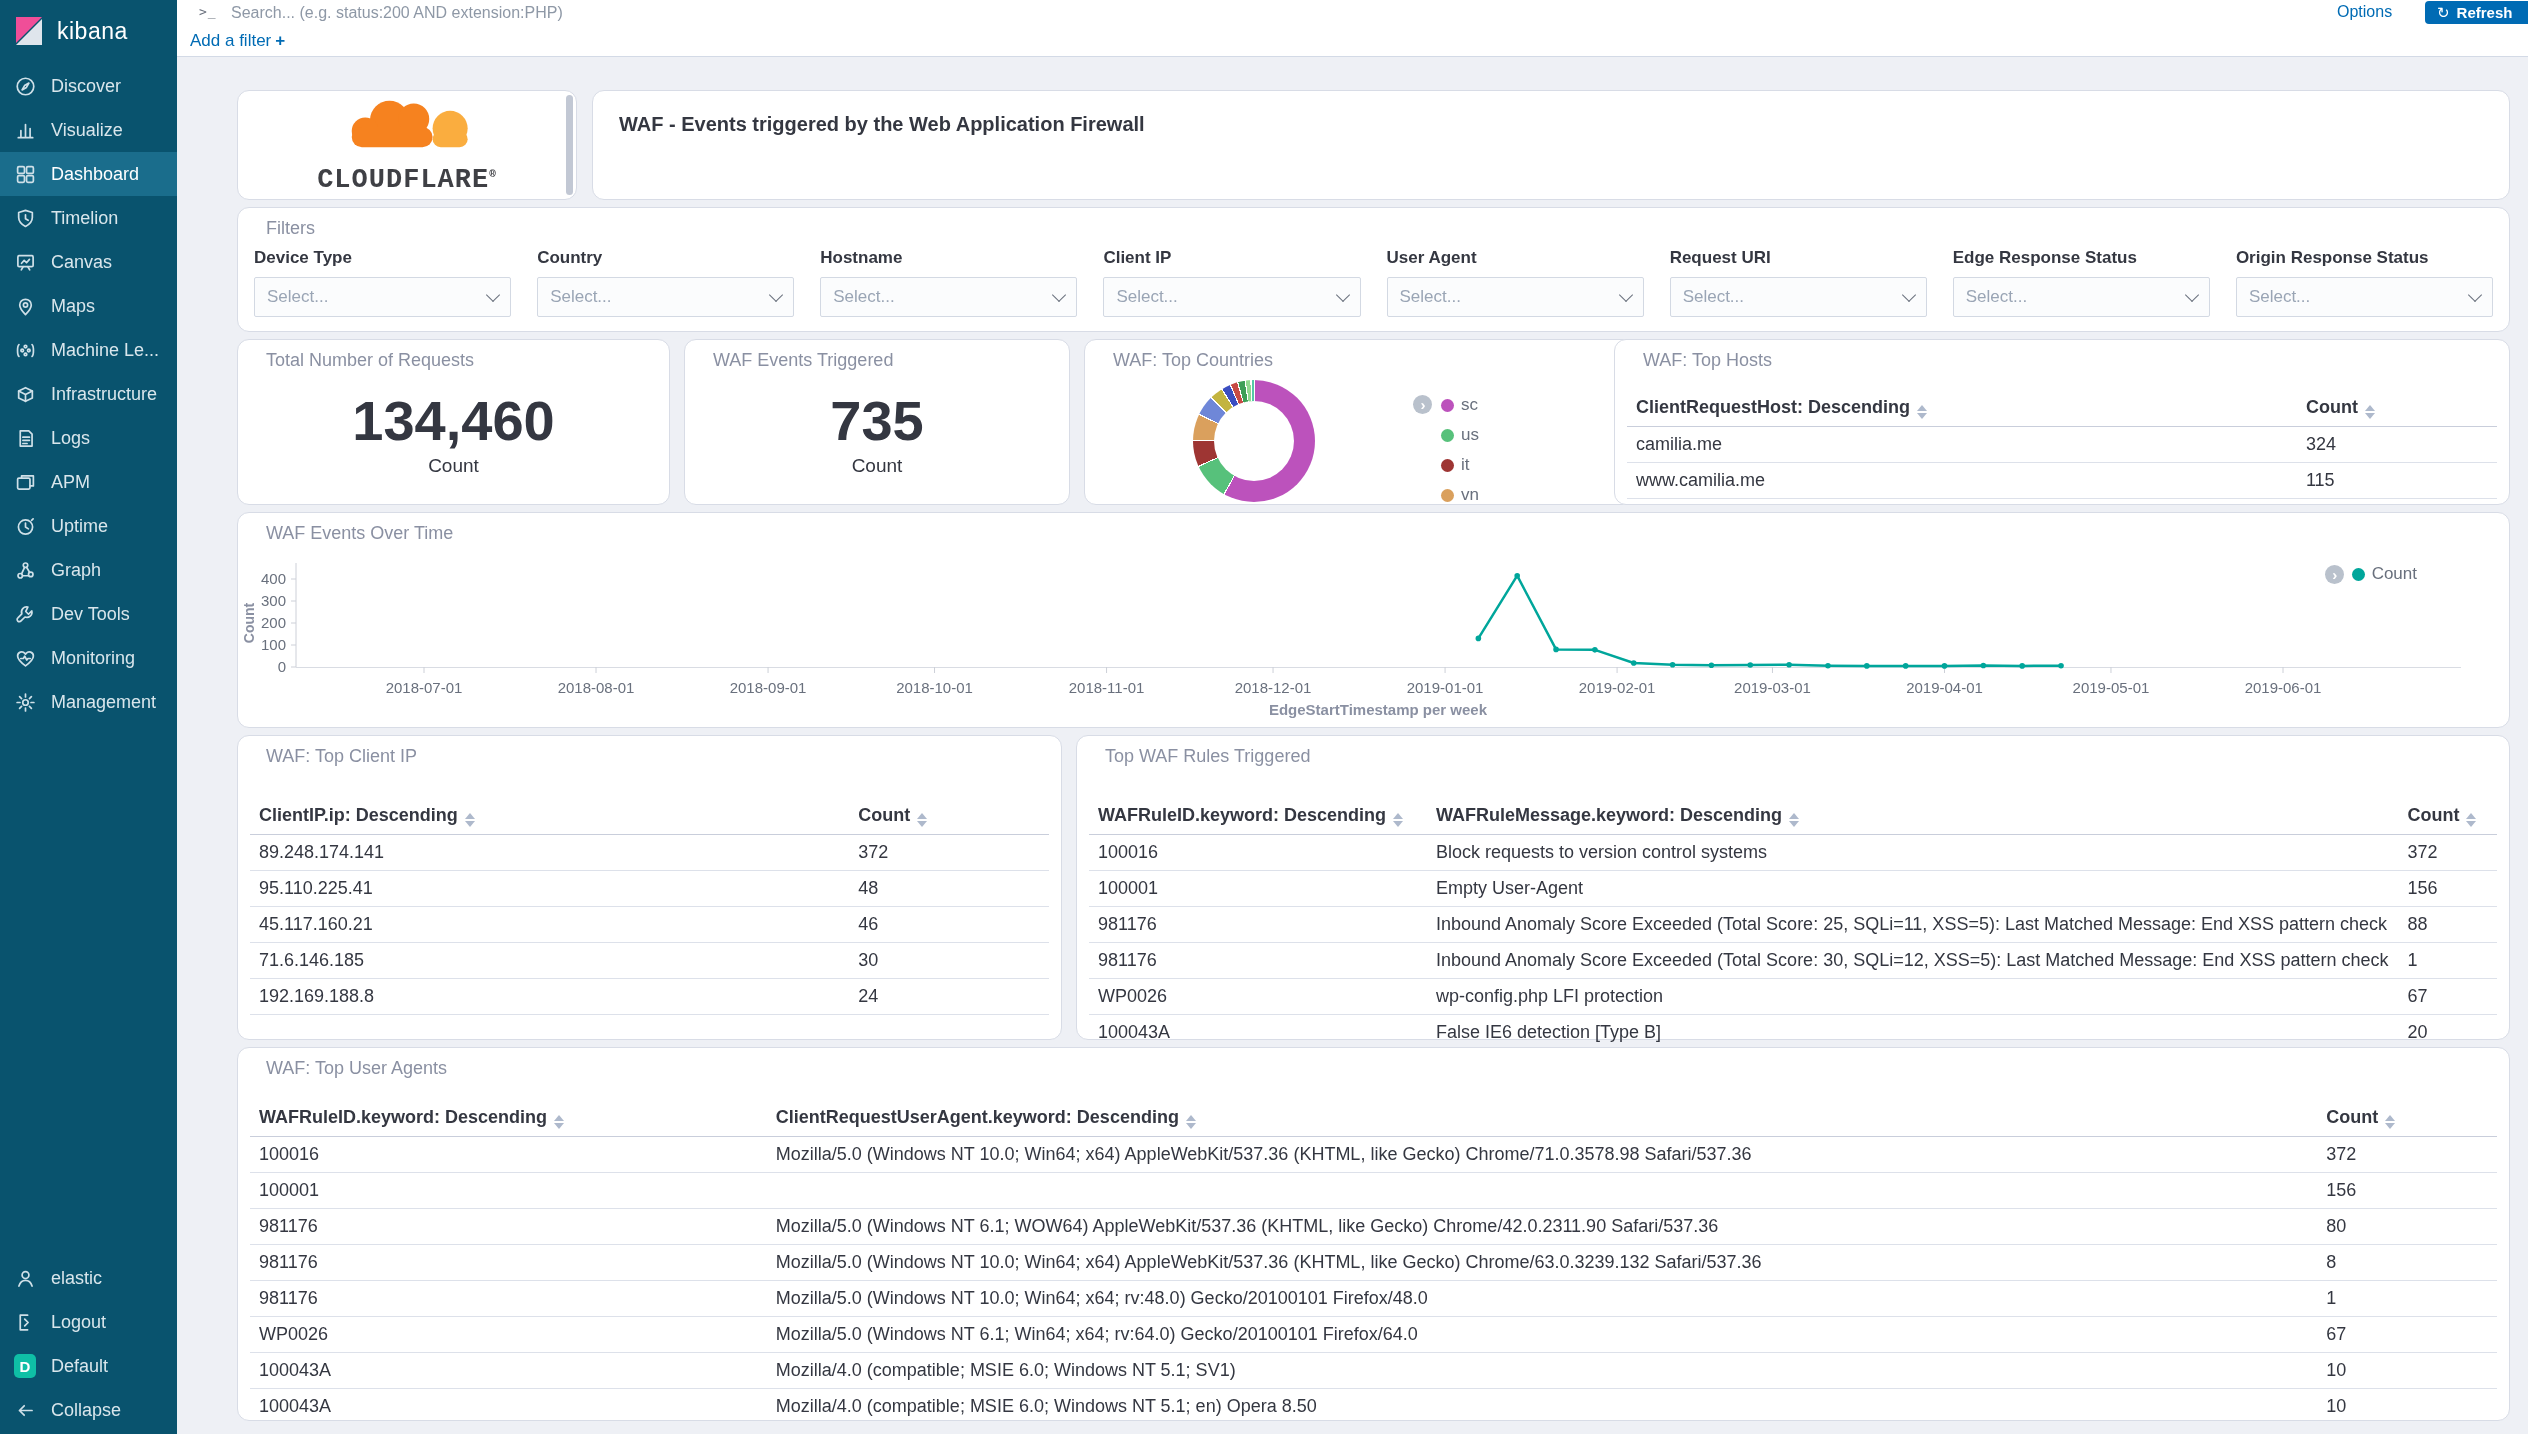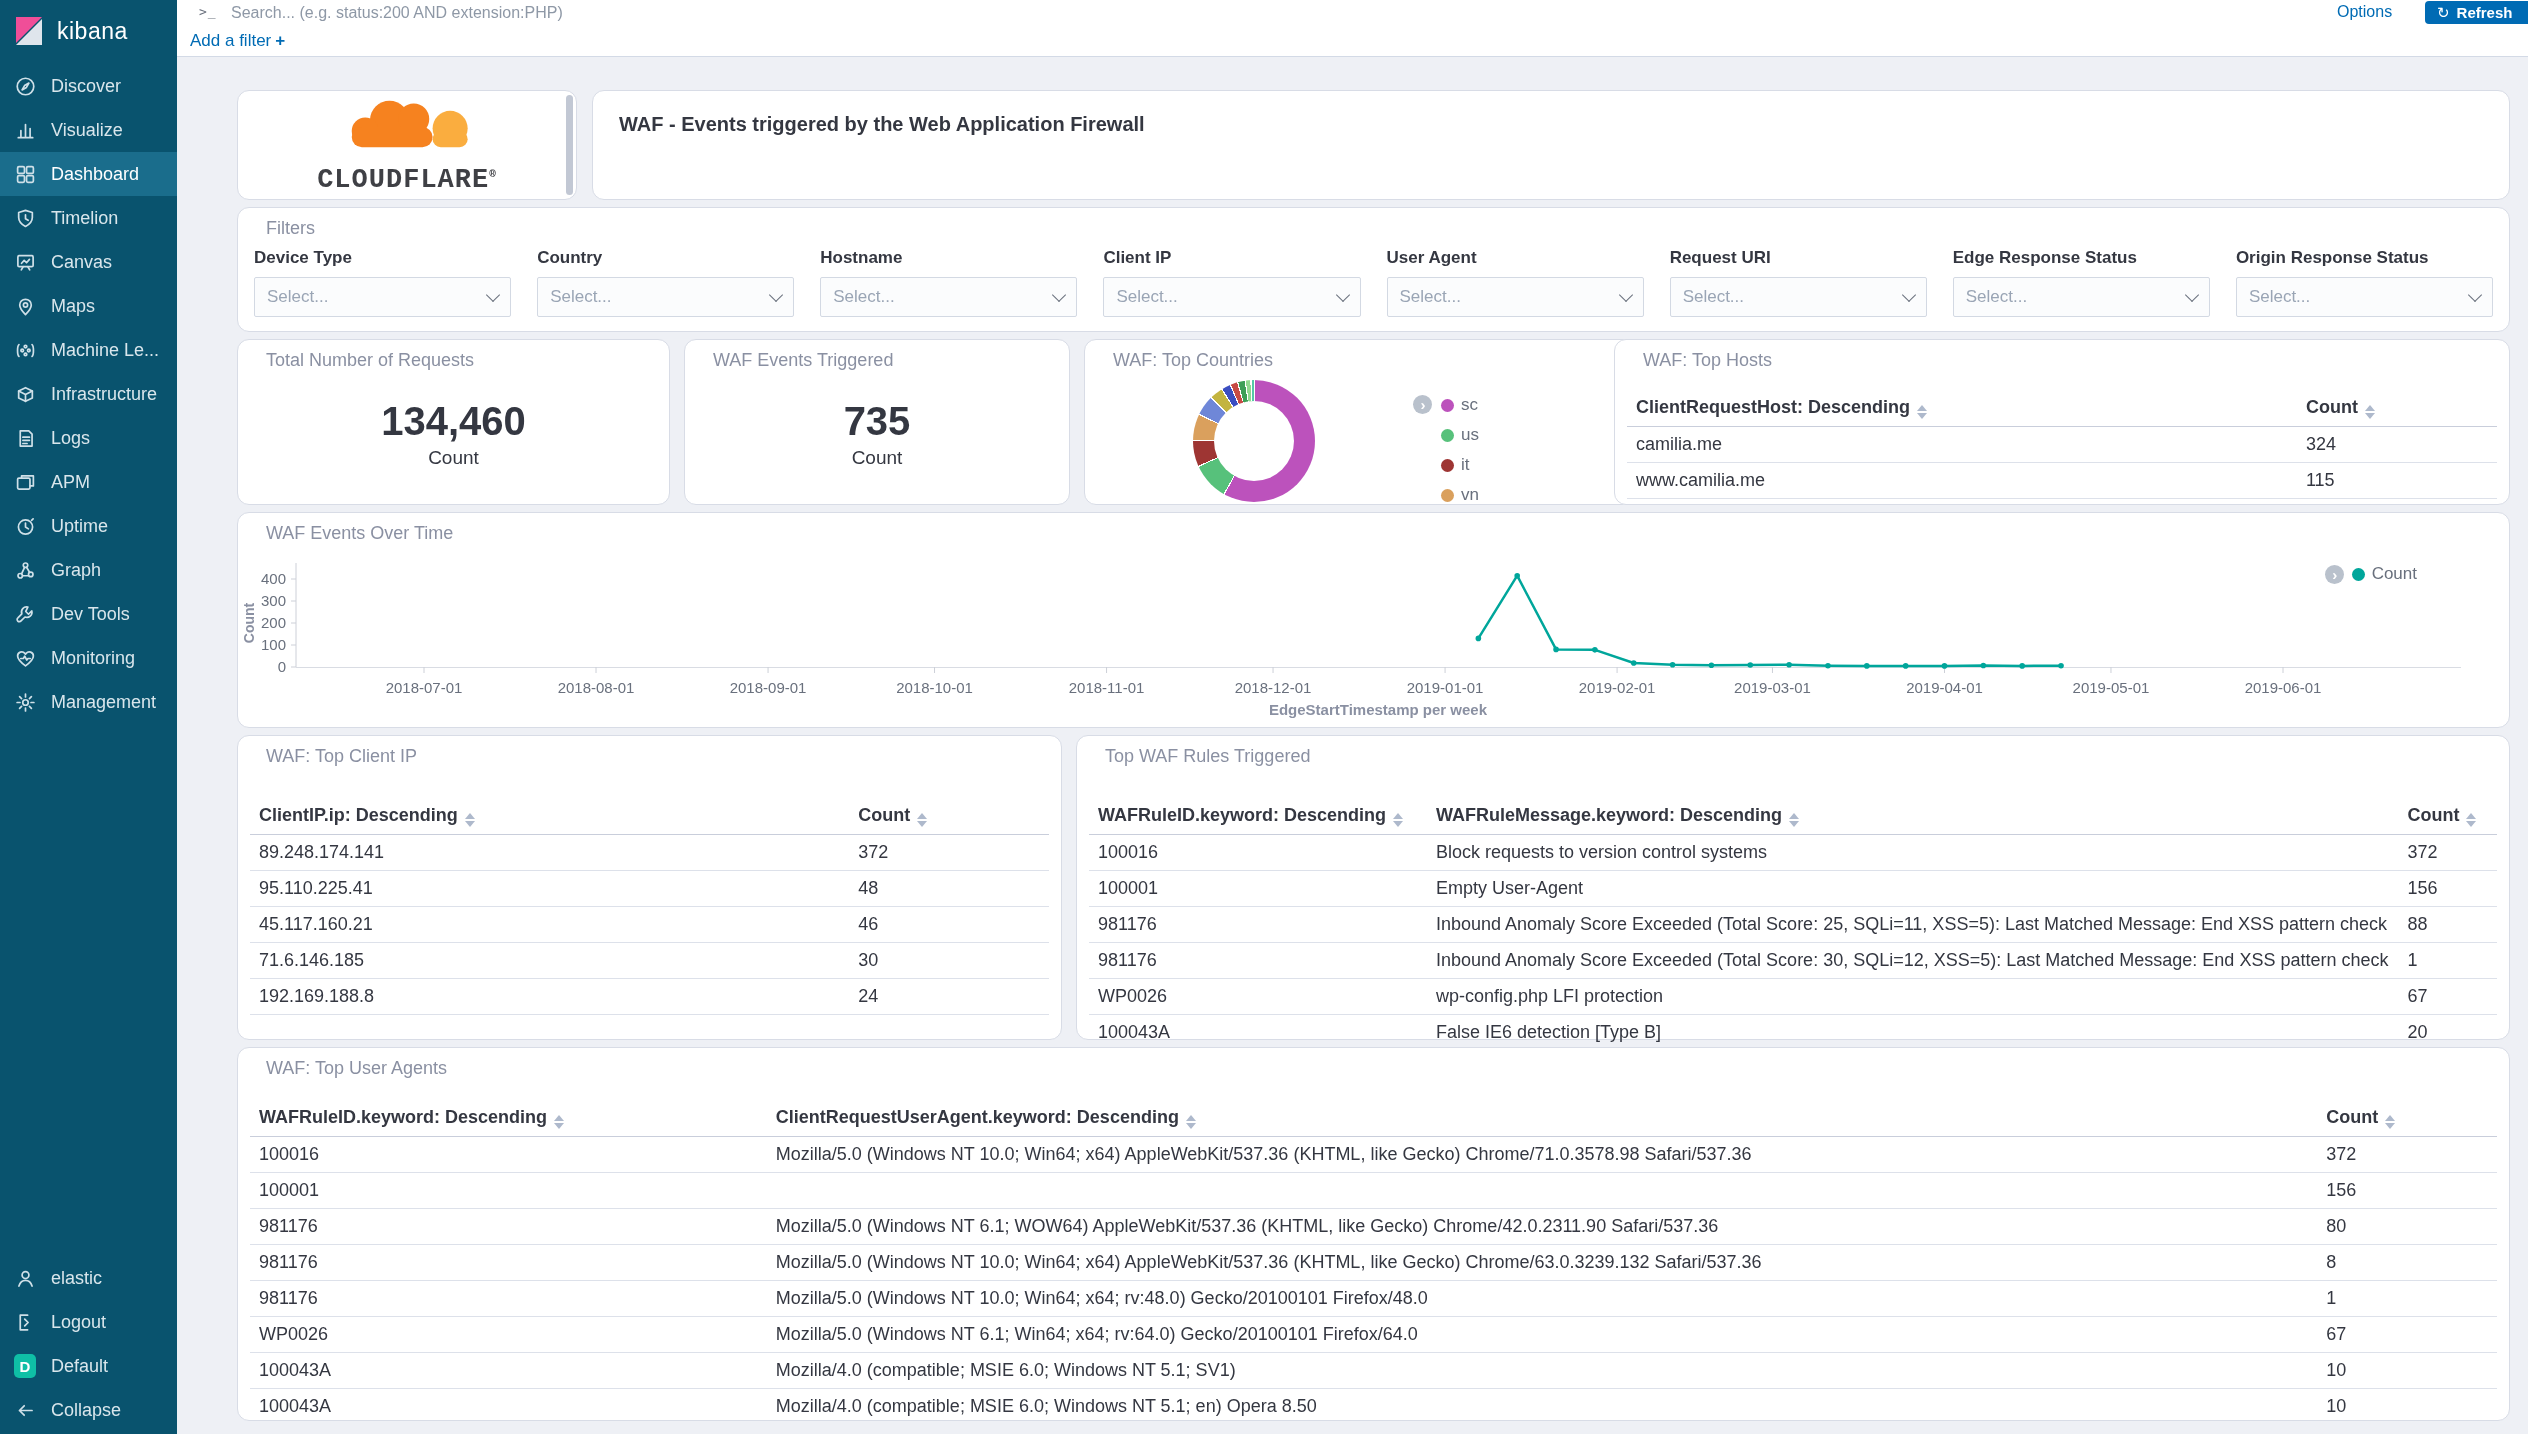--- a/index.html
+++ b/index.html
@@ -54,21 +54,21 @@
                 grid-template-columns:repeat(8,1fr);gap:26px;}
   .filter-label{font-size:17px;font-weight:bold;color:#343741;margin-bottom:9px;}
   .select{height:38px;background:#fbfcfd;border:1px solid #d3d9e3;border-radius:2px;display:flex;
           align-items:center;justify-content:space-between;padding:0 12px;cursor:pointer;}
   .select .ph{color:#9aa5b5;font-size:17px;}
   .chev{width:9px;height:9px;border-right:1.6px solid #69707d;border-bottom:1.6px solid #69707d;
         transform:rotate(45deg);margin-top:-4px;flex:0 0 auto;}
   
   .metric-body{position:absolute;inset:0;display:flex;flex-direction:column;align-items:center;
                justify-content:center;padding-top:26px;}
-  .metric-value{font-size:40px;font-weight:bold;color:#343741;line-height:1;}
+  .metric-value{font-size:56px;font-weight:bold;color:#343741;line-height:1;}
   .metric-label{font-size:19px;color:#343741;margin-top:6px;}
   
   .donut{position:absolute;left:108px;top:40px;width:122px;height:122px;border-radius:50%;}
   .donut::after{content:"";position:absolute;left:21px;top:21px;width:80px;height:80px;border-radius:50%;background:#fff;}
   .legend{position:absolute;display:flex;flex-direction:column;gap:8px;}
   .countries-legend{left:356px;top:54px;}
   .legend-item{display:flex;align-items:center;gap:7px;cursor:pointer;height:22px;}
   .legend-dot{width:13px;height:13px;border-radius:50%;flex:0 0 auto;}
   .legend-label{font-size:17px;color:#69707d;}
   .expand-circ{width:19px;height:19px;border-radius:50%;background:#b9c1cc;color:#fff;display:flex;

